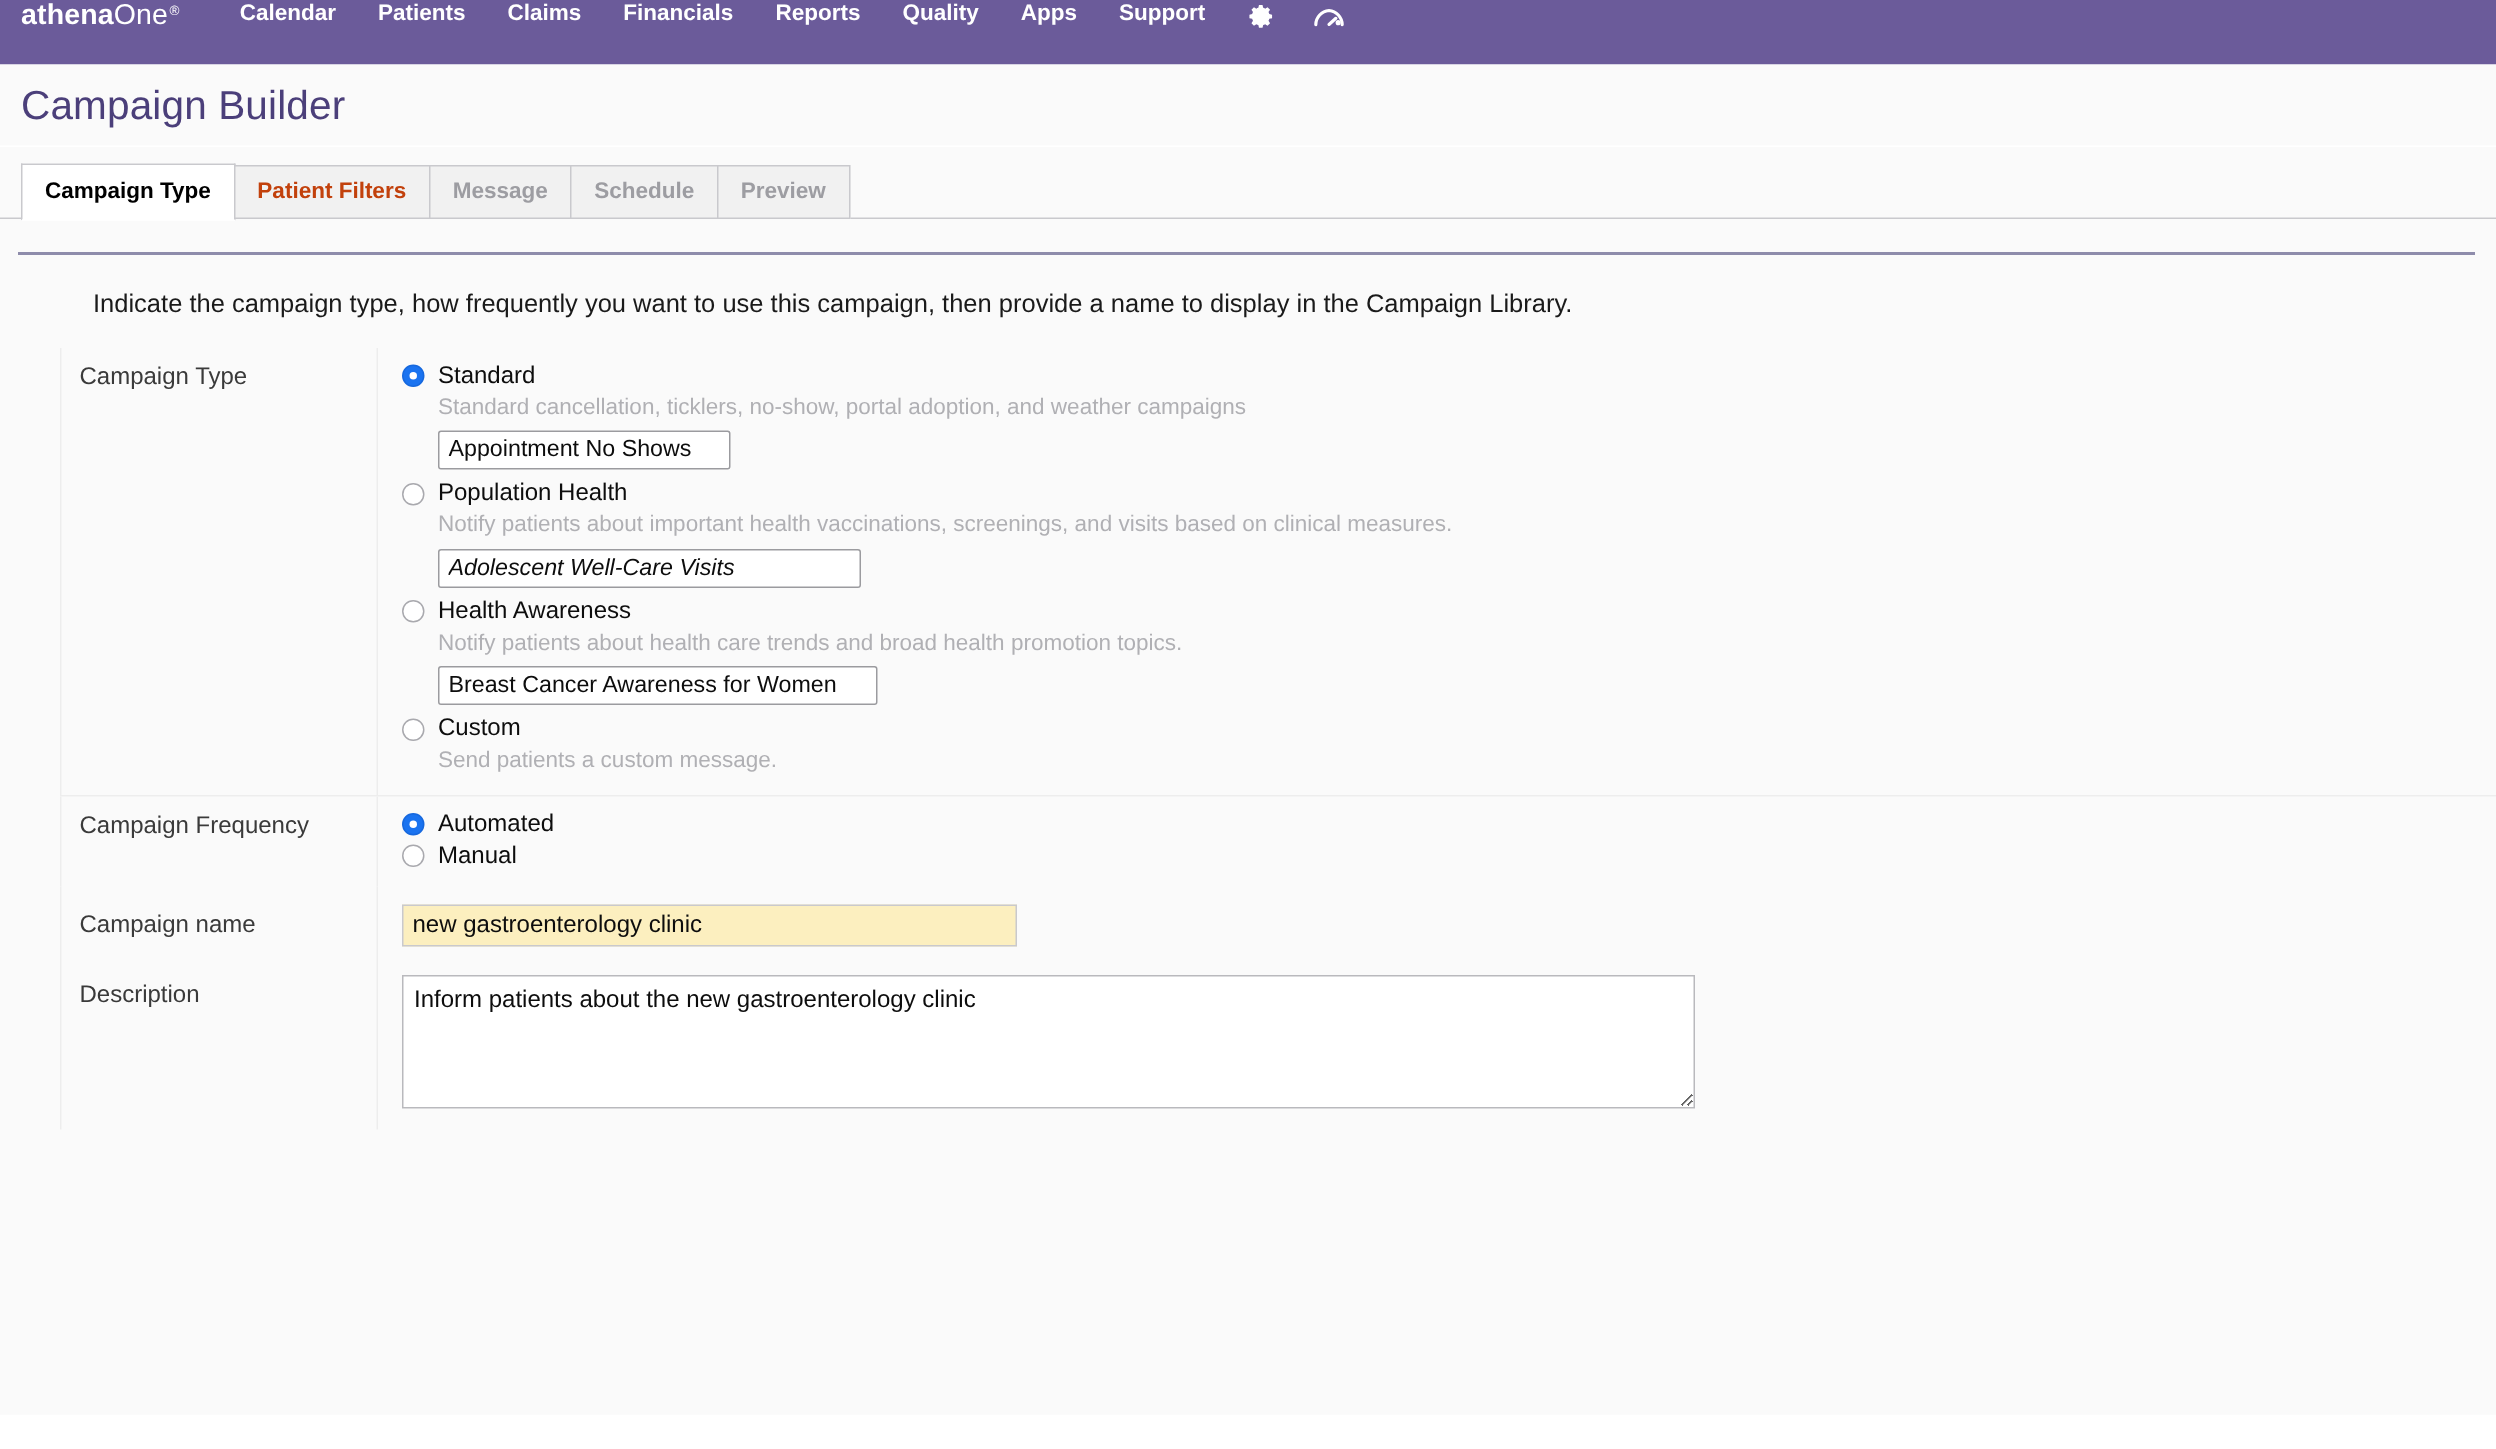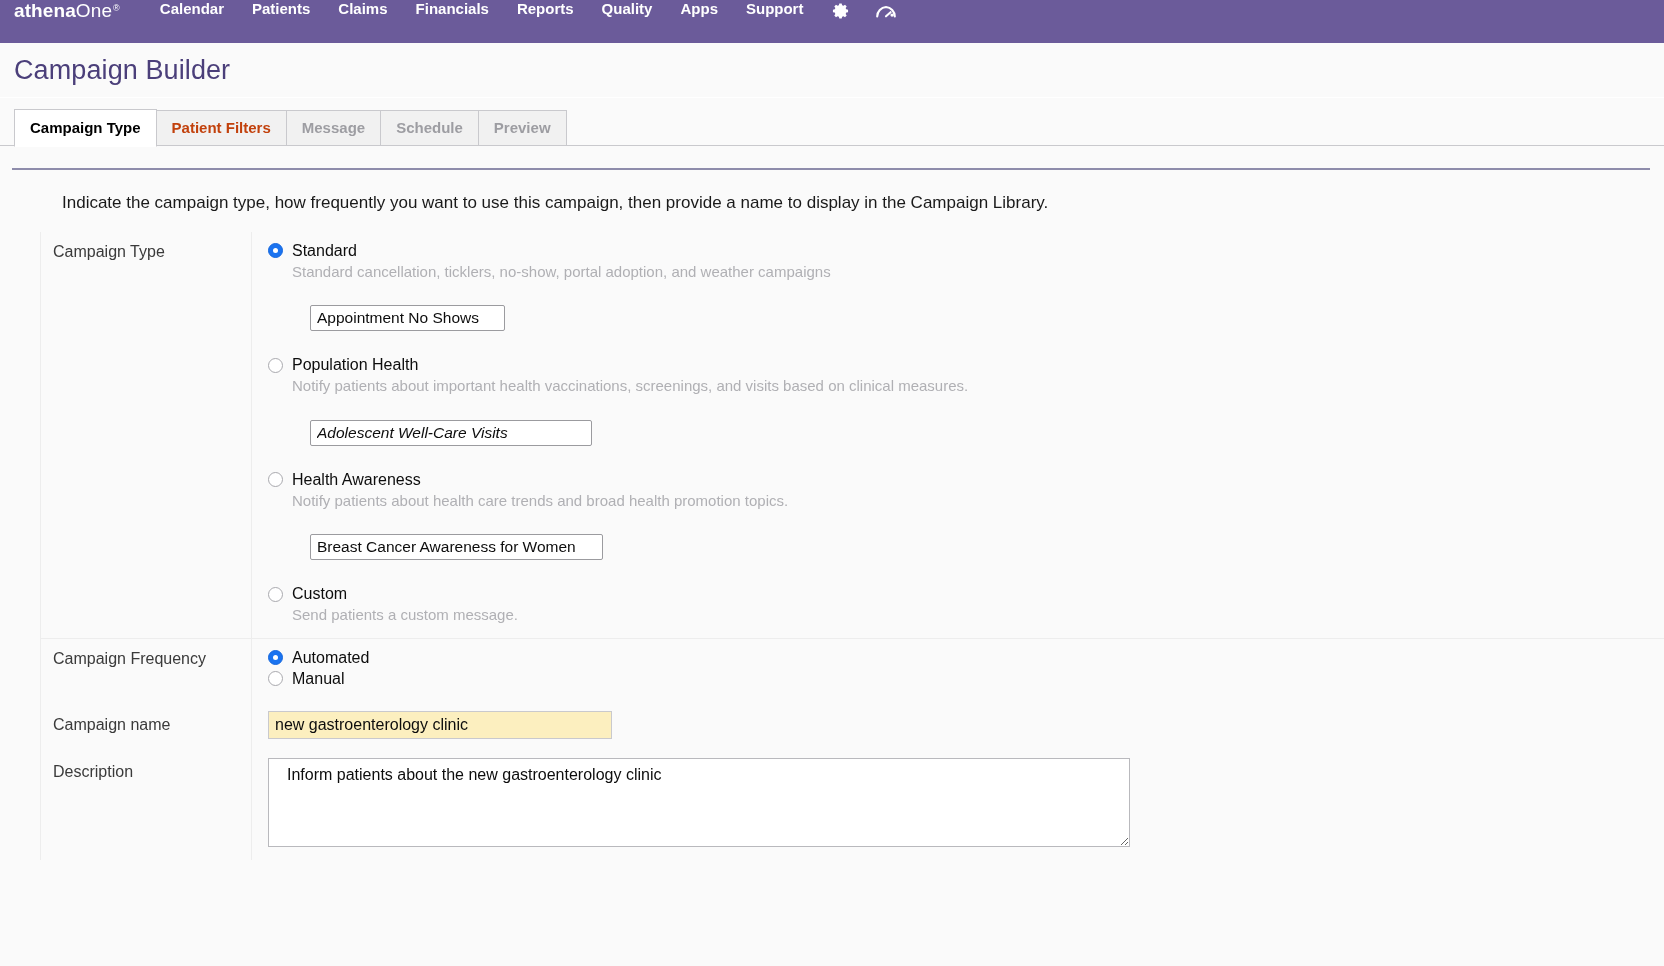--- a/index.html
+++ b/index.html
@@ -213,27 +213,27 @@
     line-height: 1.2;
     height: 26px;
     cursor: pointer;
     position: relative;
   }
   .sel-wrap {
     display: inline-block;
     position: relative;
     margin: 2px 0 6px 24px;
   }
-  .sel-wrap .sel { margin: 18px; display: block; }
+  .sel-wrap .sel { margin: 0; display: block; }
   .sel-wide { width: 282px; }
   .sel-wide .sel { width: 282px; font-style: italic; }
 
   
   .tinput {
-    width: 344px;
+    width: 410px;
     height: 28px;
     background: #fcefbf;
     border: 1px solid #c9c9cd;
     border-radius: 0;
     font-family: "Liberation Sans", sans-serif;
     font-size: 16px;
     color: #0d0d0d;
     padding: 2px 6px;
     outline: none;
   }
@@ -241,21 +241,21 @@
   
   .tarea {
     width: 862px;
     height: 89px;
     background: #ffffff;
     border: 1px solid #b9b9bd;
     border-radius: 0;
     font-family: "Liberation Sans", sans-serif;
     font-size: 16px;
     color: #0d0d0d;
-    padding: 5px 18px;
+    padding: 5px 7px;
     outline: none;
     resize: both;
     line-height: 1.35;
     overflow: hidden;
   }
 
   .pad-bottom { height: 190px; background: #fafafa; }
 </style>
 </head>
 <body>

